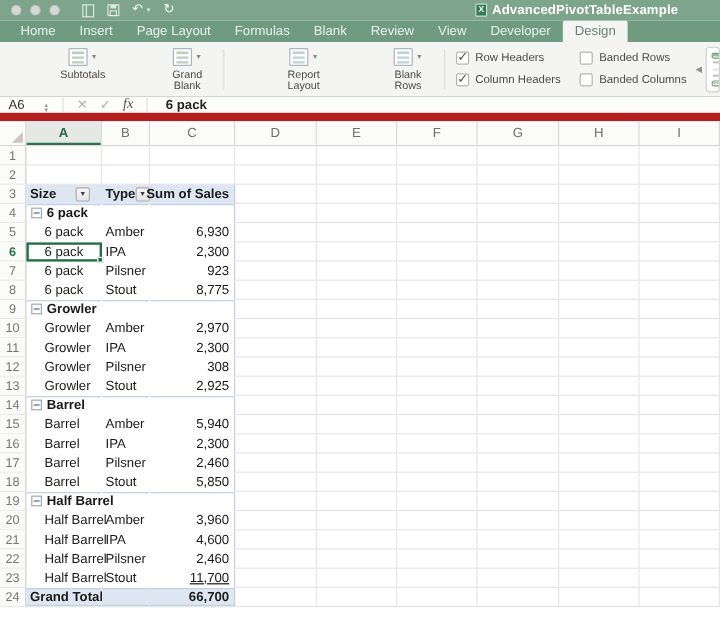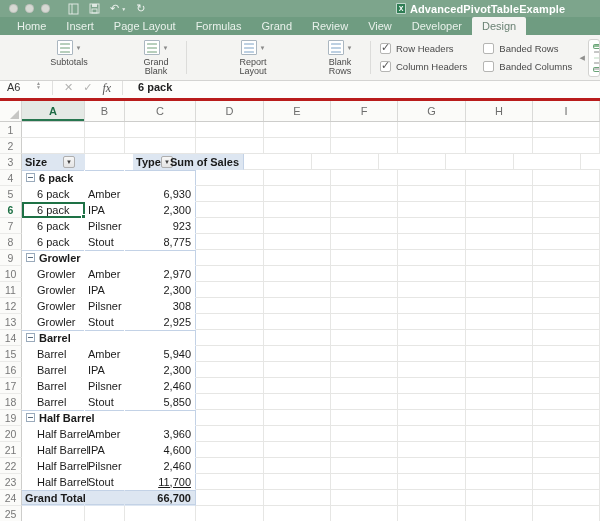--- a/index.html
+++ b/index.html
@@ -47,21 +47,21 @@
   .gallery-wrap { display:flex; align-items:center; flex:1; min-width:0; margin-left:4px; }
   .gal-arrow { font-size:7px; color:#8f8f8d; width:12px; text-align:center; flex:none; }
   .gallery { flex:1; min-width:0; background:#fff; border:1px solid #d2d2d0; border-radius:3px; height:38px;
              display:flex; gap:5px; padding:4px; overflow:hidden; }
   .thumb { width:44px; flex:none; display:flex; flex-direction:column; justify-content:space-between; padding:1px; }
   .trow { display:flex; gap:2px; height:3px; }
   .trow .dash { flex:1; height:2px; border-radius:.5px; margin-top:.5px; }
   .trow.sel-outline { box-shadow:0 0 0 1px #69a377; border-radius:1px; }
 
   
-  .formulabar { height:20px; background:#fdfdfb; border-bottom:3px solid #b91c1c; display:flex; align-items:flex-start; font-size:11px; }
+  .formulabar { height:20px; background:#fdfdfb; border-bottom:7px solid #b91c1c; display:flex; align-items:flex-end; font-size:11px; }
   .namebox { width:36px; padding-left:7px; color:#333; }
   .stepper { display:flex; flex-direction:column; color:#999; font-size:5px; line-height:4px; width:10px; }
   .fb-sep { width:1px; height:14px; background:#e0e0de; margin:0 6px; }
   .fb-ico { color:#b2b2b0; font-size:11px; margin:0 5px; }
   .fb-fx { font-family:"Liberation Serif", serif; font-style:italic; color:#555; font-size:12px; margin:0 5px; }
   .fb-value { color:#222; margin-left:9px; font-weight:bold; font-size:11px; }
 
   
   .colheaders { height:21px; display:flex; background:#fbfbf9; border-bottom:1px solid #cdcdcb; }
   .corner { width:22px; flex:none; border-right:1px solid #d6d6d4; position:relative; }
@@ -129,21 +129,21 @@
       <span class="xl-icon">X</span>
       <span class="tname">AdvancedPivotTableExample</span>
     </div>
   </div>
 
   <div class="tabbar" id="tabbar">
       <div class="tab">Home</div>
       <div class="tab">Insert</div>
       <div class="tab">Page Layout</div>
       <div class="tab">Formulas</div>
-      <div class="tab">Grand</div>
+      <div class="tab">Blank</div>
       <div class="tab">Review</div>
       <div class="tab">View</div>
       <div class="tab">Developer</div>
       <div class="tab active">Design</div>
     </div>
 
   <div class="ribbon">
     <div class="rgroup" id="ribbon-buttons-1">
         <div class="rbtn">
           <div class="icon-row">
@@ -383,21 +383,21 @@
         <div class="cell" style="width: 68px;"></div>
         <div class="cell" style="width: 67px;"></div>
         <div class="cell" style="width: 67px;"></div>
       </div>
       <div class="grow">
         <div class="rn">3</div>
         <div class="cell pz hdrbg" style="width: 63px;">
           <span>Size</span>
           <span class="fbtn" style="margin-right: 6px;">▼</span>
         </div>
-        <div class="cell pz hdrbg" style="width: 40px; margin-left: 48px;">
+        <div class="cell pz hdrbg" style="width: 40px;">
           <span>Type</span>
           <span class="fbtn">▼</span>
         </div>
         <div class="cell pz pr hdrbg num" style="width: 71px;">Sum of Sales</div>
         <div class="cell" style="width: 68px;"></div>
         <div class="cell" style="width: 67px;"></div>
         <div class="cell" style="width: 67px;"></div>
         <div class="cell" style="width: 68px;"></div>
         <div class="cell" style="width: 67px;"></div>
         <div class="cell" style="width: 67px;"></div>
@@ -667,30 +667,18 @@
         <div class="cell pz hdrbg btb" style="width: 63px;">Grand Total</div>
         <div class="cell pz hdrbg btb" style="width: 40px;"></div>
         <div class="cell pz pr hdrbg btb num" style="width: 71px;">66,700</div>
         <div class="cell" style="width: 68px;"></div>
         <div class="cell" style="width: 67px;"></div>
         <div class="cell" style="width: 67px;"></div>
         <div class="cell" style="width: 68px;"></div>
         <div class="cell" style="width: 67px;"></div>
         <div class="cell" style="width: 67px;"></div>
       </div>
-      <div class="grow">
-        <div class="rn">25</div>
-        <div class="cell" style="width: 63px;"></div>
-        <div class="cell" style="width: 40px;"></div>
-        <div class="cell" style="width: 71px;"></div>
-        <div class="cell" style="width: 68px;"></div>
-        <div class="cell" style="width: 67px;"></div>
-        <div class="cell" style="width: 67px;"></div>
-        <div class="cell" style="width: 68px;"></div>
-        <div class="cell" style="width: 67px;"></div>
-        <div class="cell" style="width: 67px;"></div>
-      </div>
       <div class="sel-overlay" style="left: 22px; top: 80px; width: 63px; height: 16px;">
         <div class="fill-handle" style="pointer-events: auto;"></div>
       </div>
     </div>
 
 </div>
 
 </body></html>

